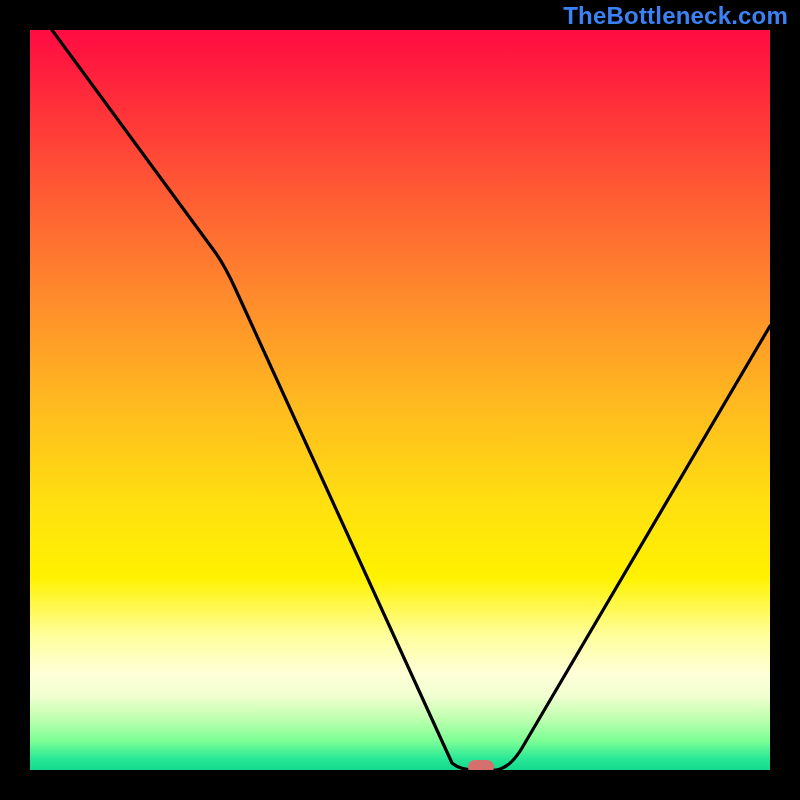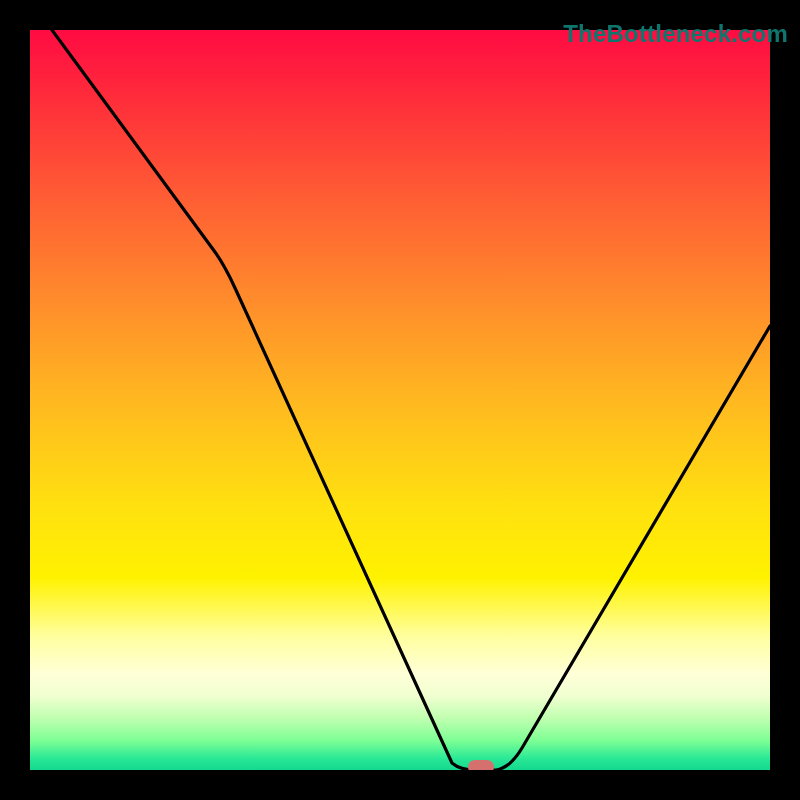--- a/index.html
+++ b/index.html
@@ -12,25 +12,25 @@
     font-family: Arial, Helvetica, sans-serif;
   }
   .frame {
     position: relative;
     width: 800px;
     height: 800px;
     background: #000;
   }
   .watermark {
     position: absolute;
-    top: 20px;
+    top: 2px;
     right: 12px;
     font-size: 24px;
     font-weight: 600;
-    color: #0f766e;
+    color: #3b82f6;
     letter-spacing: 0.2px;
     z-index: 10;
   }
   .plot {
     position: absolute;
     left: 30px;
     top: 30px;
     width: 740px;
     height: 740px;
     overflow: hidden;

